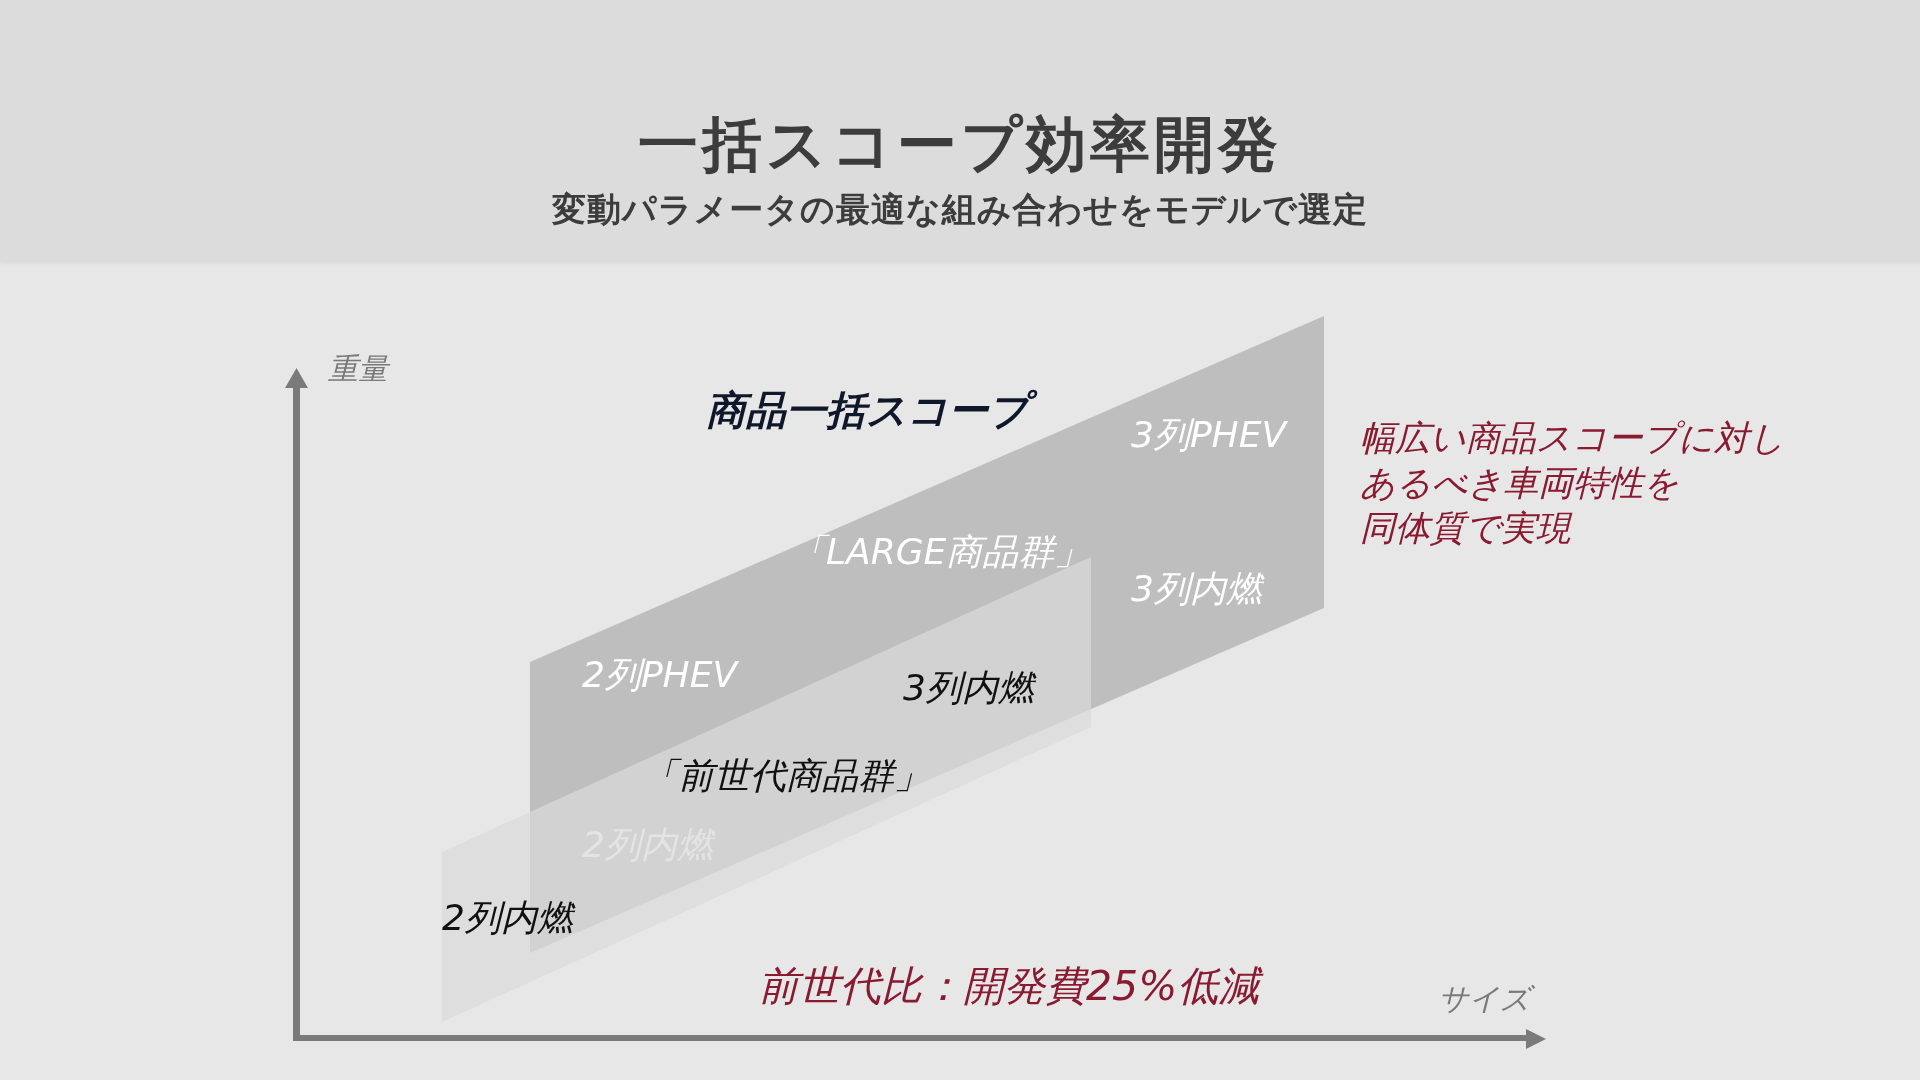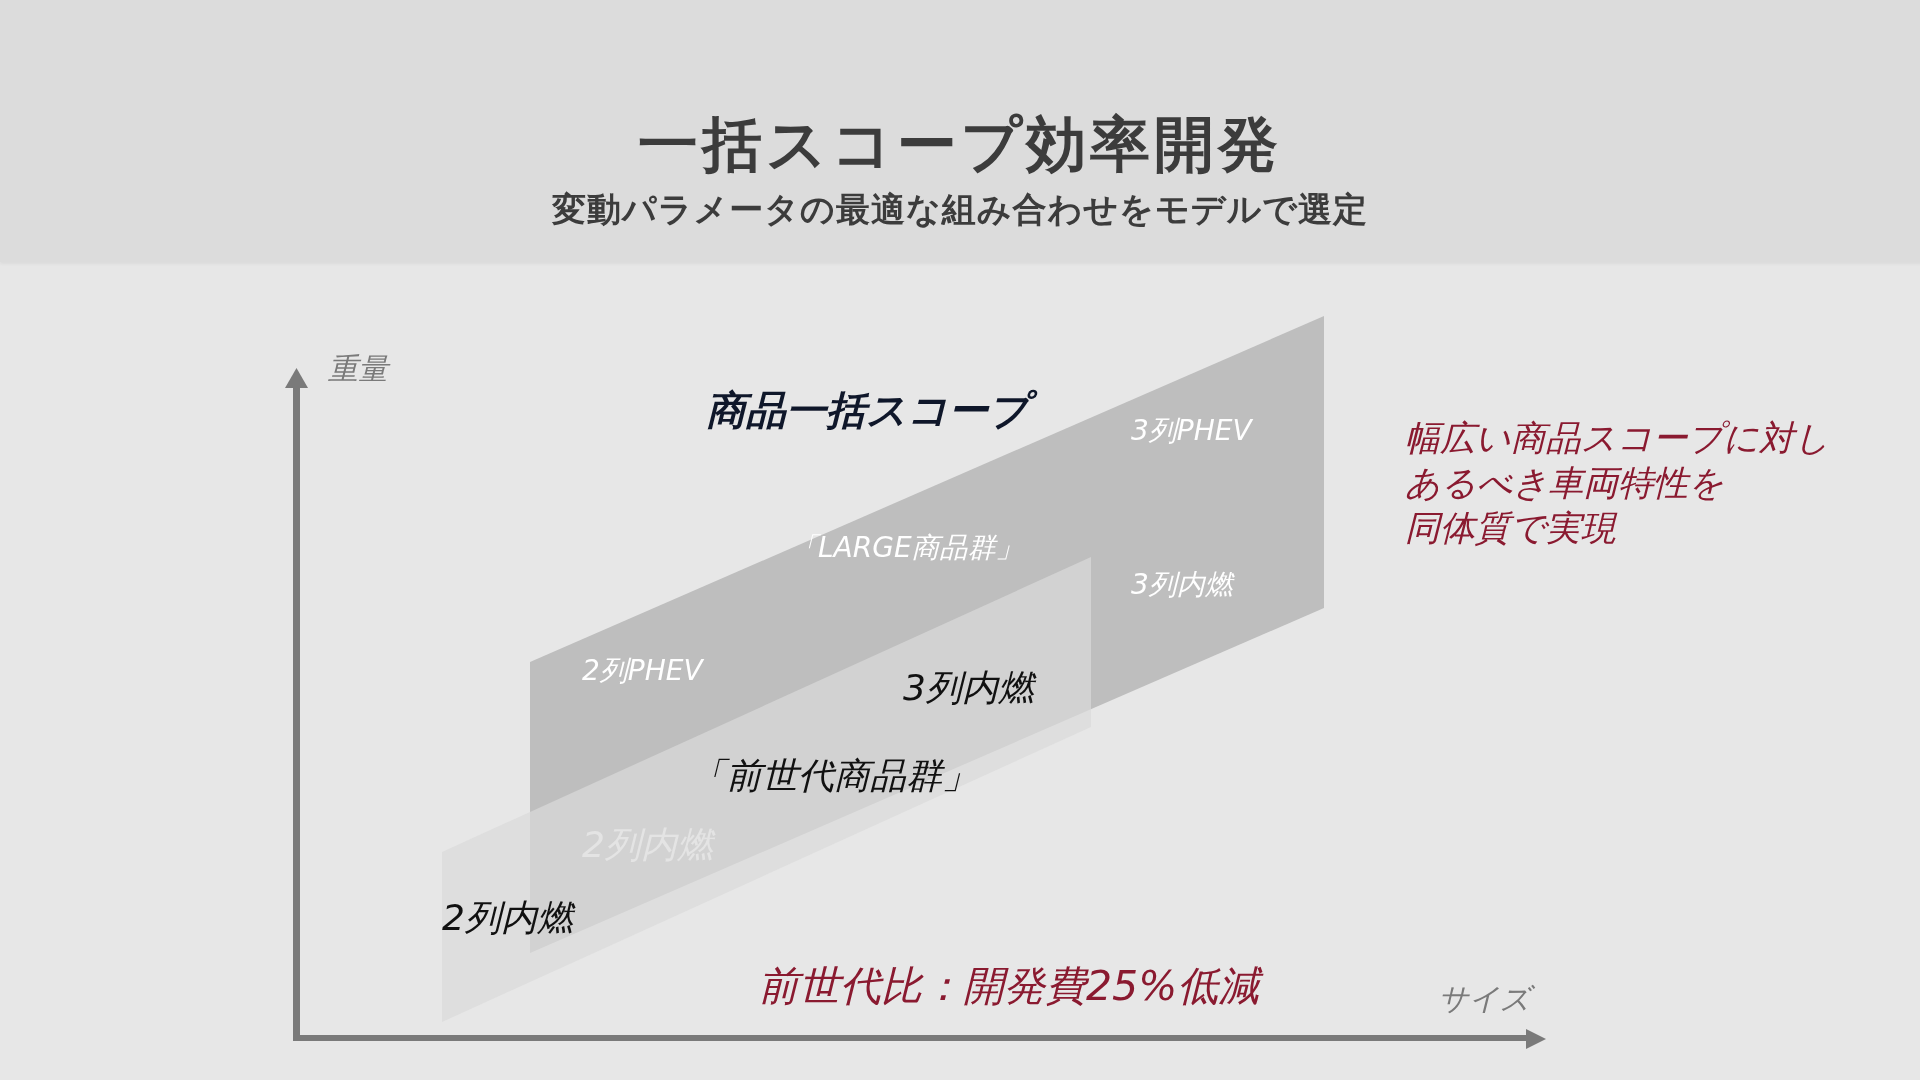--- a/index.html
+++ b/index.html
@@ -3,21 +3,21 @@
 <meta charset="utf-8">
 <style>
   html, body { margin:0; padding:0; }
   body { width:1920px; height:1080px; position:relative; overflow:hidden; background:#e7e7e7; font-family:"DejaVu Sans", "Liberation Sans", sans-serif; }
   .header { position:absolute; left:0; top:0; width:1920px; height:262px; background:#dcdcdc; box-shadow:0 2px 3px rgba(0,0,0,0.05);padding-left:39px; }
   .title { position:absolute; left:0; top:106px; width:1920px; text-align:center; font-size:60px; font-weight:bold; color:#3c3c3c; letter-spacing:4px; line-height:76px; }
   .subtitle { position:absolute; left:0; top:186px; width:1920px; text-align:center; font-size:34px; font-weight:bold; color:#3c3c3c; line-height:46px; letter-spacing:1px; }
   svg.shapes { position:absolute; left:0; top:0; }
   .lbl { position:absolute; white-space:nowrap; line-height:1;font-style:italic; }
   .axis-label { color:#7a7a7a; font-size:30px; }
-  .white { color:#ffffff; font-size:28px;text-align:right; }
+  .white { color:#ffffff; font-size:36px;text-align:right; }
   .black { color:#111111; font-size:36px; }
   .faint { color:#e4e4e4; font-size:36px; }
   .scope { color:#0f172a; font-size:40px; font-weight:bold; }
   .maroon { color:#8a1a30; }
   .note { font-size:35px; line-height:45px; }
   .result { font-size:41px; }
 </style>
 </head>
 <body>
 
@@ -48,22 +48,22 @@
 
 <div class="lbl scope" style="left:706px; top:390px;">商品一括スコープ</div>
 
 <div class="lbl white" style="left:1131px; top:417px;">3列PHEV</div>
 <div class="lbl white" style="left:790px; top:534px;">「LARGE商品群」</div>
 <div class="lbl white" style="left:1131px; top:571px;">3列内燃</div>
 <div class="lbl white" style="left:582px; top:657px;">2列PHEV</div>
 <div class="lbl faint" style="left:582px; top:827px;">2列内燃</div>
 
 <div class="lbl black" style="left:903px; top:670px;">3列内燃</div>
-<div class="lbl black" style="left:642px; top:758px;margin-left:48px;">「前世代商品群」</div>
+<div class="lbl black" style="left:642px; top:758px;">「前世代商品群」</div>
 <div class="lbl black" style="left:442px; top:900px;">2列内燃</div>
 
-<div class="lbl maroon note" style="left:1360px; top:416px;margin-left:45px;">
+<div class="lbl maroon note" style="left:1360px; top:416px;">
   <div>幅広い商品スコープに対し</div>
   <div>あるべき車両特性を</div>
   <div>同体質で実現</div>
 </div>
 
 <div class="lbl maroon result" style="left:758px; top:966px;">前世代比：開発費25%低減</div>
 
 </body></html>

